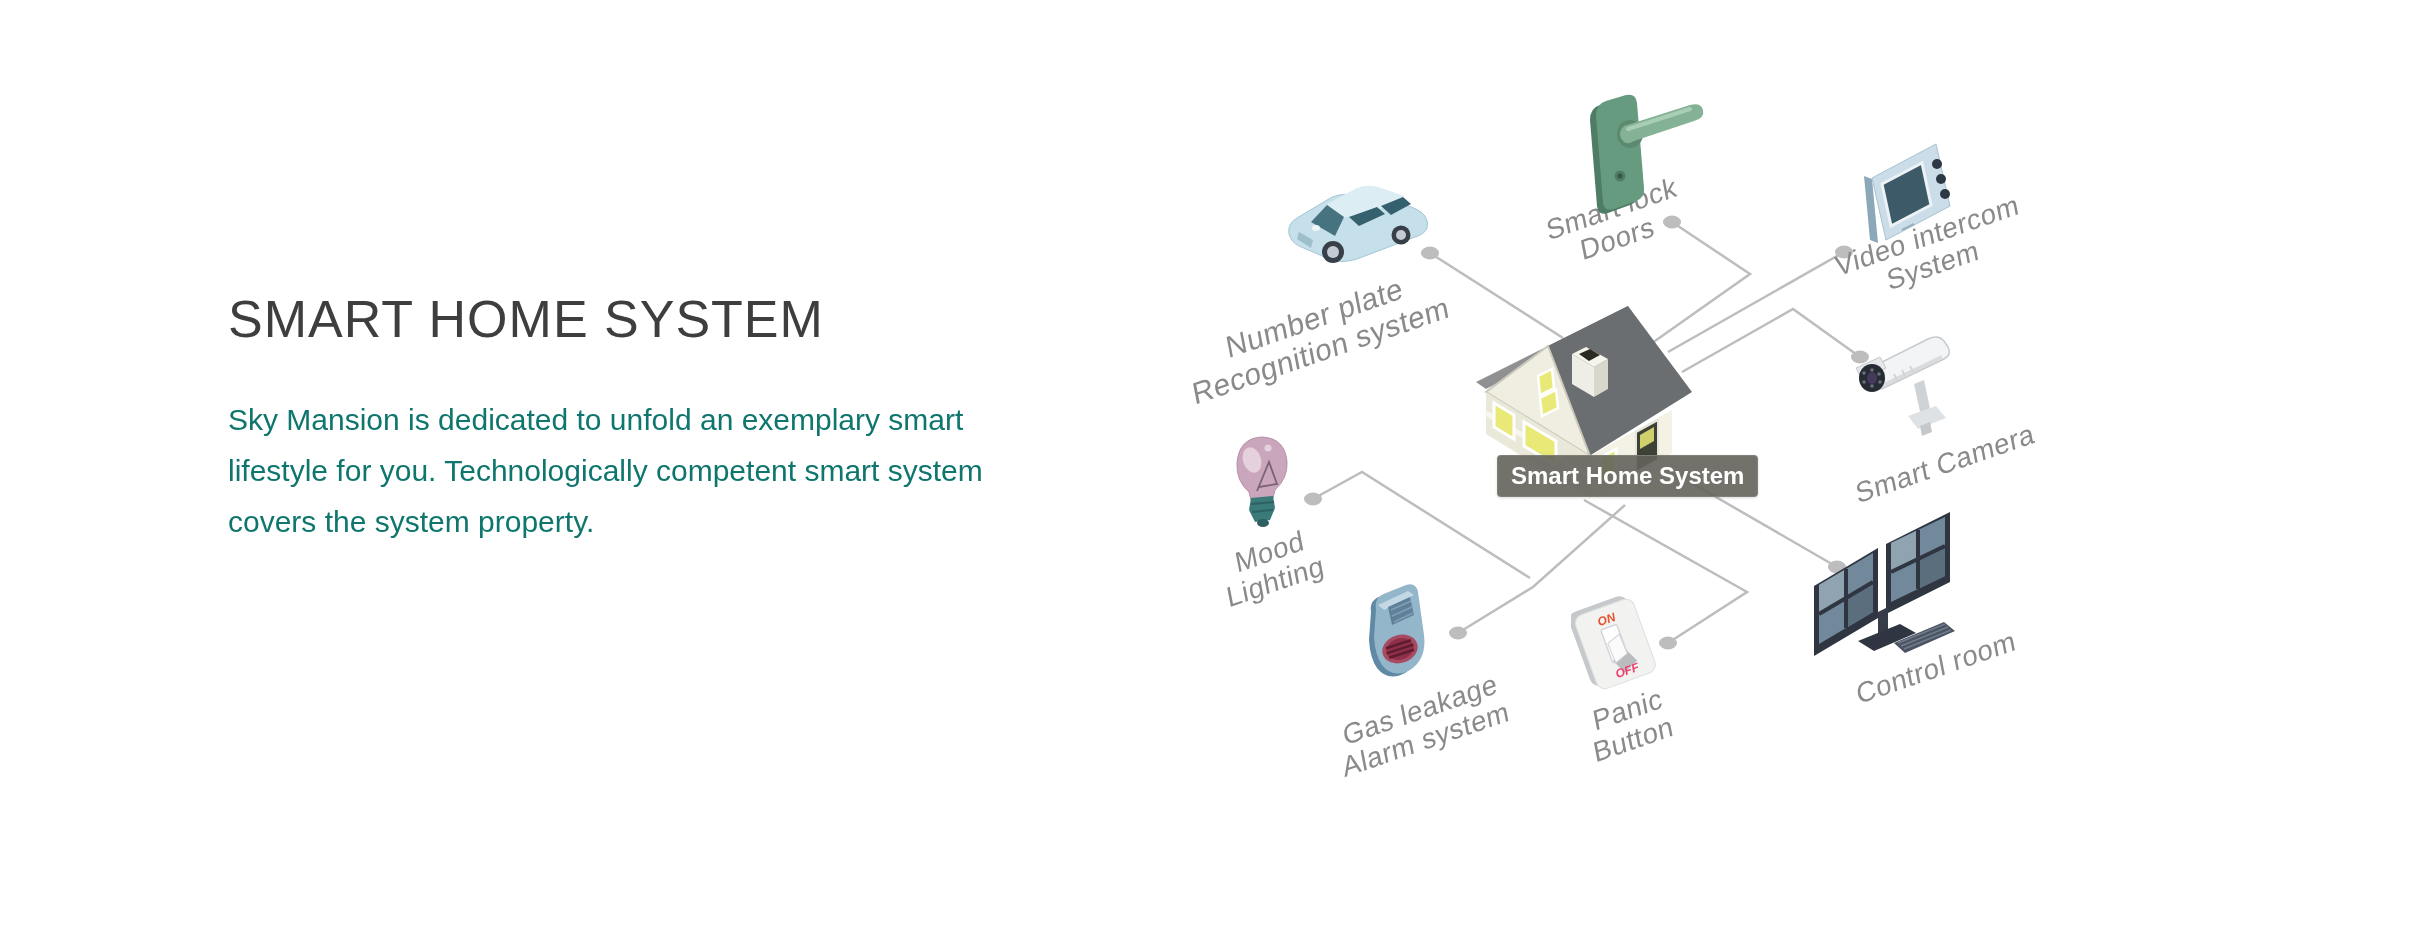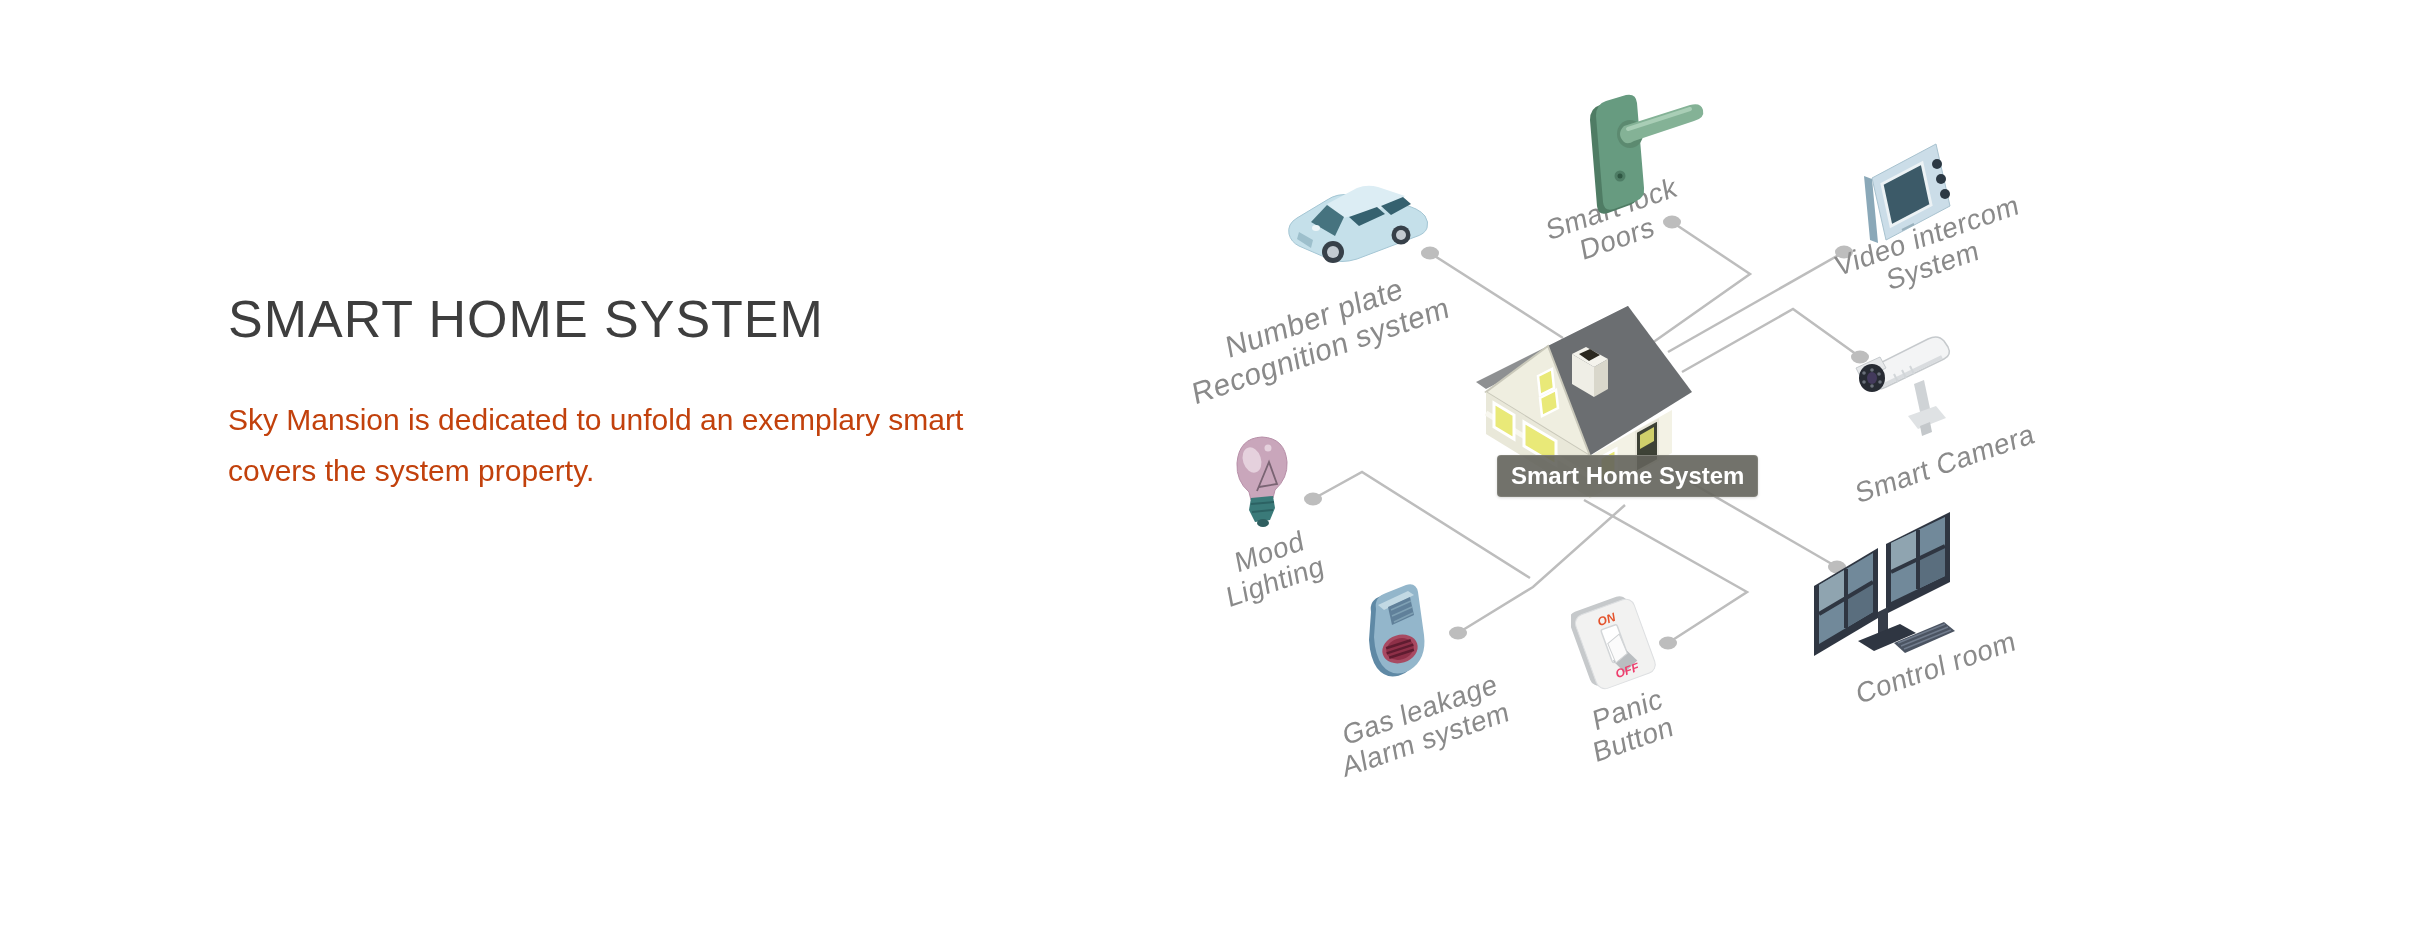--- a/index.html
+++ b/index.html
@@ -3,21 +3,21 @@
 <meta charset="utf-8">
 <style>
   html,body{margin:0;padding:0;background:#ffffff;}
   body{width:2420px;height:928px;position:relative;overflow:hidden;
        font-family:"Liberation Sans","DejaVu Sans",sans-serif;}
 
   
   .intro{position:absolute;left:228px;top:288px;width:900px;}
   .intro h1{margin:0;font-size:52px;font-weight:300;letter-spacing:1px;
             color:#3e3e3e;line-height:62px;font-family:"Liberation Sans","DejaVu Sans",sans-serif;}
-  .intro .desc{margin-top:44px;font-size:30px;line-height:51px;color:#c2410c;font-weight:400;}
+  .intro .desc{margin-top:44px;font-size:30px;line-height:51px;color:#0f766e;font-weight:400;}
   .intro .desc span{display:block;white-space:nowrap;}
 
   
   .diagram{position:absolute;left:0;top:0;width:2420px;height:928px;}
   .connectors{position:absolute;left:0;top:0;z-index:1;}
   .connectors path{fill:none;stroke:#bdbdbd;stroke-width:2.5;}
   .connectors ellipse{fill:#bdbdbd;}
 
   .dev-icon{position:absolute;z-index:3;}
   .house{position:absolute;left:1468px;top:296px;width:236px;height:212px;z-index:2;}
@@ -50,20 +50,21 @@
            line-height:40px;padding:0 13px;white-space:nowrap;
            box-shadow:0 1px 3px rgba(0,0,0,.15);}
 </style>
 </head>
 <body>
 
 <section class="intro">
   <h1>SMART HOME SYSTEM</h1>
   <div class="desc">
     <span>Sky Mansion is dedicated to unfold an exemplary smart</span>
+    <span>lifestyle for you. Technologically competent smart system</span>
     <span>covers the system property.</span>
   </div>
 </section>
 
 <div class="diagram">
 
   <svg class="connectors" width="2420" height="928">
     <path d="M1563,338 L1430,253"></path>
     <path d="M1645,348 L1750,274 L1672,222"></path>
     <path d="M1668,352 L1844,252"></path>

